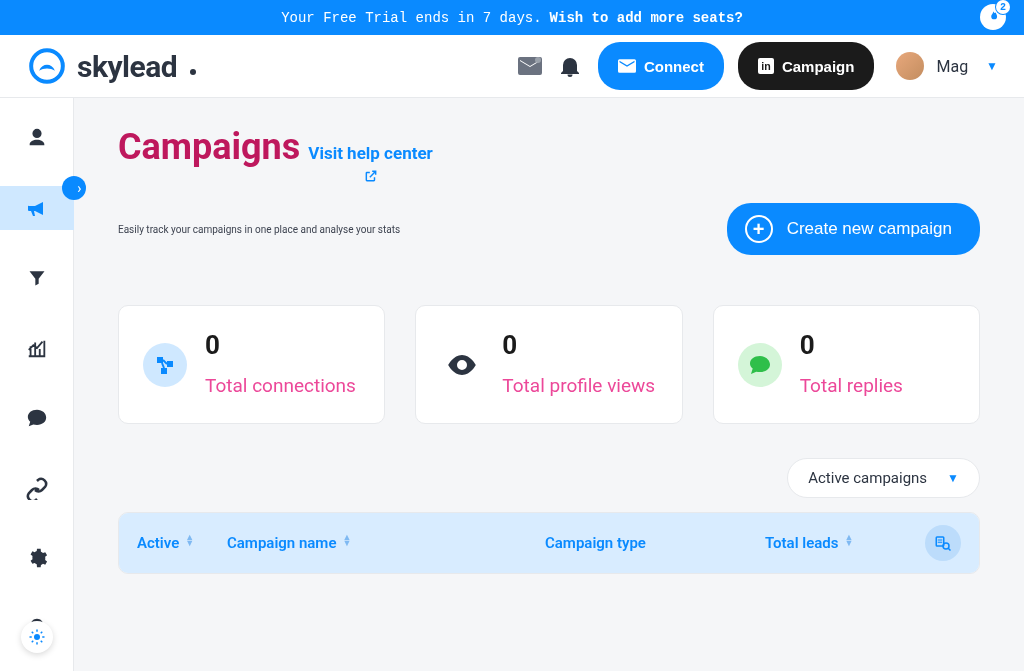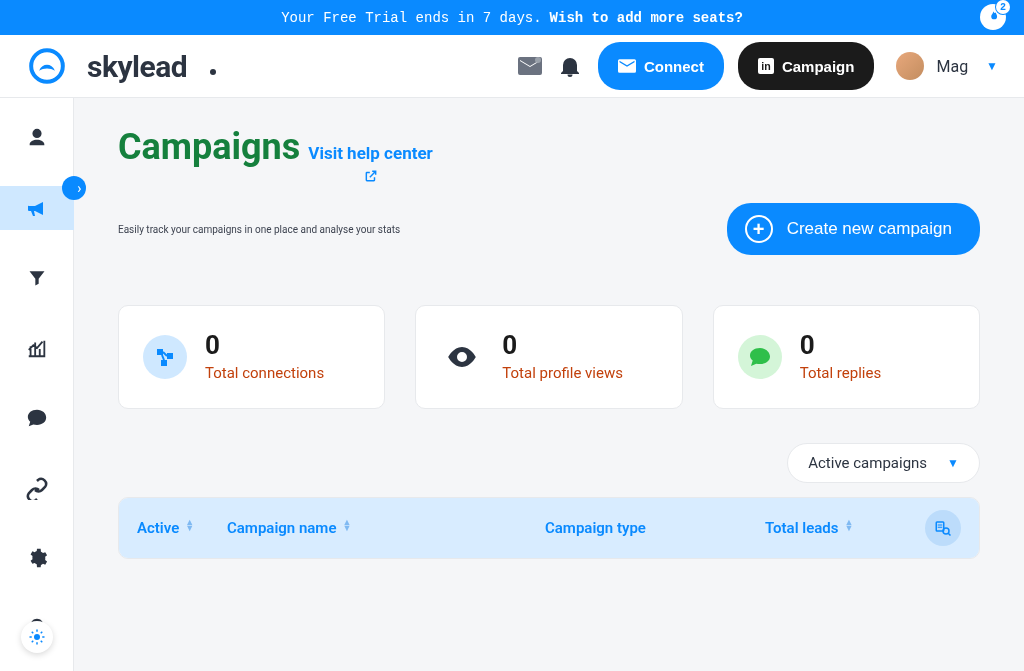--- a/index.html
+++ b/index.html
@@ -5,21 +5,21 @@
   * { box-sizing: border-box; margin: 0; padding: 0; }
   body { font-family: -apple-system, BlinkMacSystemFont, "Segoe UI", Roboto, Helvetica, Arial, sans-serif; background:#f5f6f8; width:1024px; height:671px; overflow:hidden; color:#333; }
   
   .banner { background:#0a8aff; color:#fff; height:35px; display:flex; align-items:center; justify-content:center; font-size:14px; position:relative;font-family:Liberation Mono, monospace; }
   .banner .cta { font-weight:700; margin-left:8px; }
   .banner-badge { position:absolute; right:18px; top:4px; width:26px; height:26px; background:#fff; border-radius:50%; display:flex; align-items:center; justify-content:center; }
   .banner-badge svg { width:14px; height:14px; fill:#0a8aff; }
   .banner-badge .count { position:absolute; top:-4px; right:-4px; background:#fff; color:#0a8aff; font-size:10px; font-weight:700; border-radius:50%; width:14px; height:14px; display:flex; align-items:center; justify-content:center; box-shadow:0 0 0 1px #0a8aff; }
 
   .topbar { background:#fff; height:63px; border-bottom:1px solid #e7e9ec; display:flex; align-items:center; padding:0 26px 0 28px; }
-  .logo { display:flex; align-items:center; gap:21px; }
+  .logo { display:flex; align-items:center; gap:11px; }
   .logo .mark { width:38px; height:38px; }
   .logo .wordmark { font-size:30px; font-weight:700; color:#2c3441; letter-spacing:-0.5px; }
   .logo .dot { width:6px; height:6px; background:#2c3441; border-radius:50%; margin-left:2px; margin-top:12px; }
   .topbar-spacer { flex:1; }
   .top-icon { color:#6b7280; margin-right:18px; cursor:pointer; }
   .btn { border:none; border-radius:22px; height:48px; padding:0 20px; font-size:15px; font-weight:600; cursor:pointer; display:inline-flex; align-items:center; gap:8px; }
   .btn-connect { background:#0a8aff; color:#fff; margin-right:14px; }
   .btn-offline { background:#1b1b1b; color:#fff; margin-right:22px; }
   .user { display:flex; align-items:center; gap:12px; cursor:pointer; }
   .avatar { width:28px; height:28px; border-radius:50%; background:linear-gradient(135deg,#e8a87c,#c38d5f); }
@@ -30,35 +30,35 @@
   .sidebar { width:74px; background:#fff; border-right:1px solid #e7e9ec; display:flex; flex-direction:column; align-items:center; padding-top:18px; gap:26px; position:relative; }
   .nav-item { width:44px; height:44px; display:flex; align-items:center; justify-content:center; color:#2c3441; cursor:pointer; border-radius:6px; position:relative; }
   .nav-item.active { background:#cfe8ff; width:74px; border-radius:0; }
   .nav-item.active::after { content:""; position:absolute; right:-12px; top:-10px; width:24px; height:24px; background:#0a8aff; border-radius:50%; }
   .nav-item.active .chev { position:absolute; right:-8px; top:-6px; color:#fff; font-size:14px; z-index:2; }
   .nav-bottom { position:absolute; bottom:18px; }
   .nav-bottom .sun { width:32px; height:32px; border-radius:50%; background:#fff; box-shadow:0 2px 6px rgba(0,0,0,0.15); display:flex; align-items:center; justify-content:center; color:#0a8aff; }
 
   .main { flex:1; padding:28px 44px; overflow:auto; }
   .page-head { display:flex; align-items:baseline; gap:8px; }
-  .page-title { font-size:36px; font-weight:700; color:#15803d; }
+  .page-title { font-size:36px; font-weight:700; color:#be185d; }
   .help-link { color:#0a8aff; font-weight:700; font-size:17px; display:inline-flex; align-items:center; gap:6px; cursor:pointer;flex-direction:column; }
   .subtitle-row { display:flex; justify-content:space-between; align-items:center; margin-top:20px; }
   .subtitle { color:#3d4350; font-size:10px; }
   .create-btn { background:#0a8aff; color:#fff; border:none; border-radius:24px; height:52px; padding:0 28px 0 18px; font-size:17px; display:inline-flex; align-items:center; gap:14px; cursor:pointer; }
   .create-btn .plus { width:28px; height:28px; border:2.5px solid #fff; border-radius:50%; display:flex; align-items:center; justify-content:center; font-size:20px; font-weight:700; line-height:1; }
 
   .cards { display:flex; gap:30px; margin-top:50px; }
   .card { flex:1; background:#fff; border:1px solid #e7e9ec; border-radius:10px; padding:26px 24px; display:flex; align-items:center; gap:18px; }
   .card-icon { width:44px; height:44px; border-radius:50%; display:flex; align-items:center; justify-content:center; }
   .card-icon.blue { background:#cfe8ff; color:#0a8aff; }
   .card-icon.gray { color:#2c3441; }
   .card-icon.green { background:#d4f5d8; color:#2fbf4a; }
   .card-num { font-size:26px; font-weight:700; color:#1b1b1b; line-height:1; }
-  .card-label { font-size:15px; color:#c2410c; margin-top:6px; }
+  .card-label { font-size:19px; color:#ec4899; margin-top:16px; }
 
   .filter-row { display:flex; justify-content:flex-end; margin-top:34px; }
   .filter-pill { background:#fff; border:1px solid #e7e9ec; border-radius:22px; height:40px; padding:0 20px; display:inline-flex; align-items:center; gap:14px; font-size:15px; color:#2c3441; cursor:pointer; }
   .filter-pill .caret-down { color:#0a8aff; }
 
   .table-wrap { margin-top:14px; background:#fff; border:1px solid #e7e9ec; border-radius:10px; overflow:hidden; }
   .thead { background:#d8ecff; display:flex; align-items:center; height:60px; padding:0 18px; color:#0a8aff; font-weight:600; font-size:15px; }
   .th { display:flex; gap:6px; cursor:pointer; }
   .th .sort { display:inline-flex; flex-direction:column; line-height:6px; font-size:9px; color:#7fb9f2; }
   .th-active { width:90px; }

